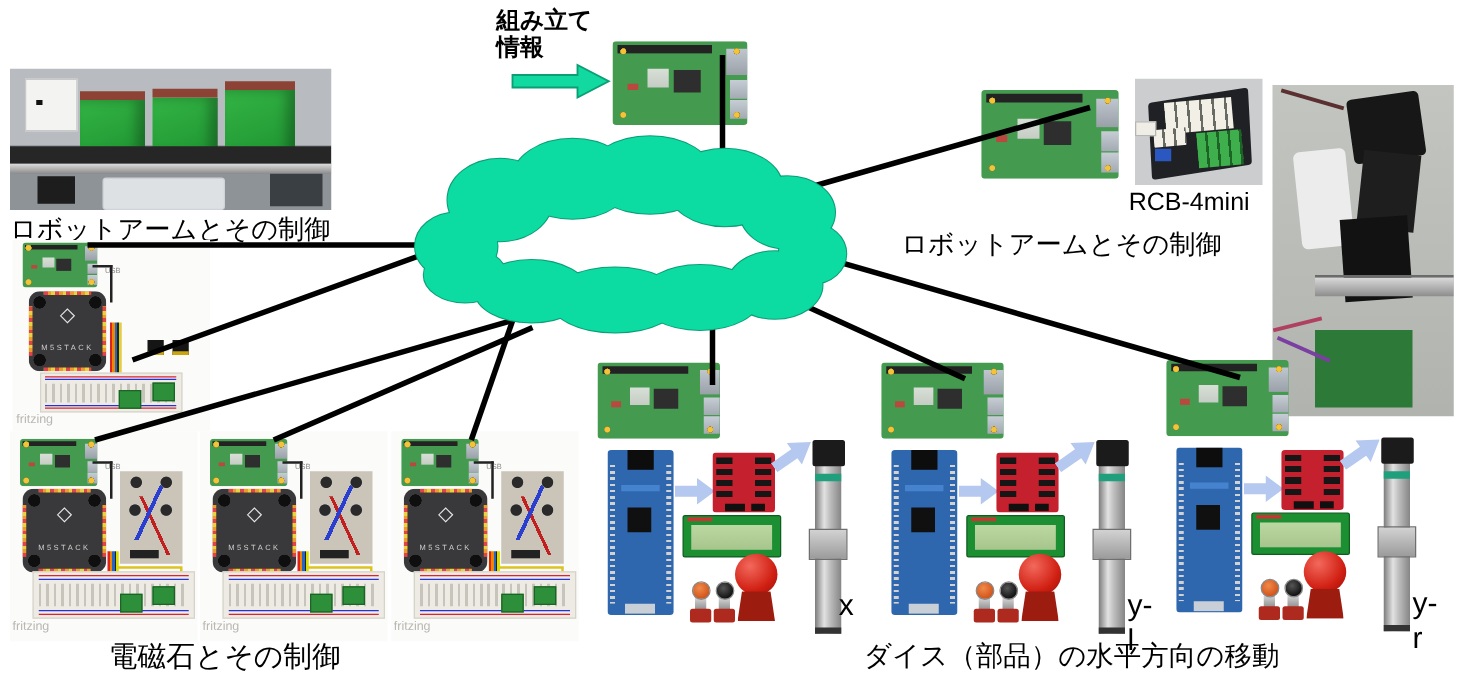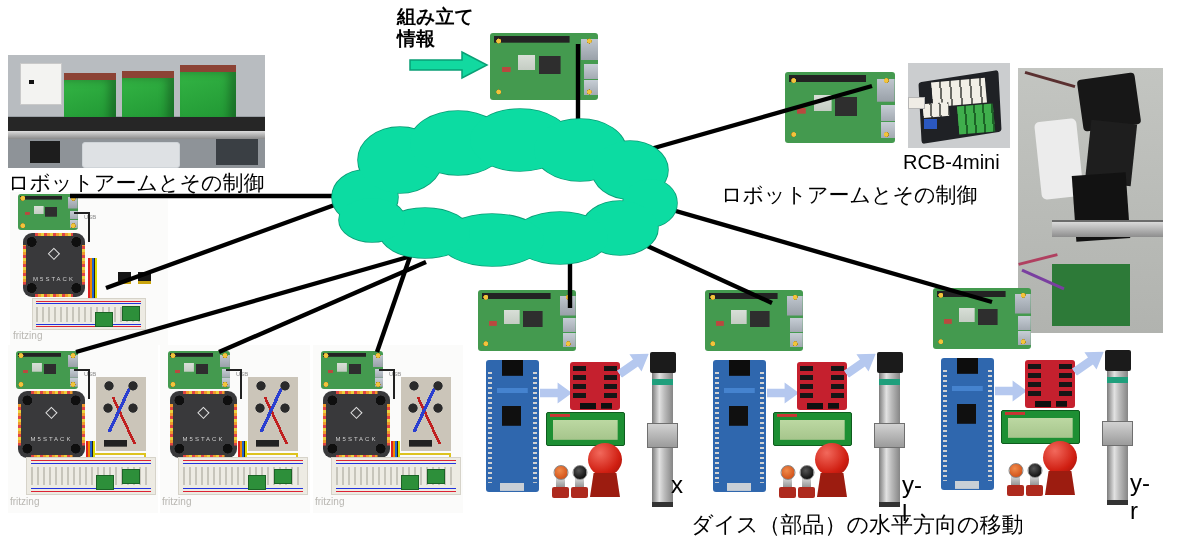--- a/index.html
+++ b/index.html
@@ -292,20 +292,21 @@
     </div>
     <div class="magphoto" style="left:88px;top:32px;width:50px;height:74px"></div>
     <i class="ywire" style="left:80px;top:108px;width:54px;height:14px"></i>
     <i class="wires" style="left:78px;top:96px;height:52px"></i>
     <div class="bb" style="left:18px;top:112px;width:128px;height:36px"></div>
     <i class="gpart" style="left:88px;top:130px"></i>
     <i class="gpart" style="left:114px;top:124px"></i>
     <span class="fzmark" style="left:2px;top:151px">fritzing</span>
   </div>
 
+  <div class="cap" style="left:87px;top:510px;font-size:23px">電磁石とその制御</div>
 
   <div class="ag" style="left:473px;top:285px">
     <div class="pi" style="left:5px;top:5px;width:98px;height:61px"></div>
     <div class="nano" style="left:13px;top:75px;width:53px;height:132px"></div>
     <div class="bluearrow" style="left:67px;top:96px;width:32px;height:24px"></div>
     <div class="driver" style="left:97px;top:77px;width:50px;height:48px"></div>
     <div class="bluearrow diag" style="left:143px;top:67px;width:36px;height:24px"></div>
     <div class="rail" style="left:179px;top:72px;width:21px;height:150px"></div>
     <div class="lcd" style="left:73px;top:127px;width:77px;height:32px"></div>
     <div class="pushbtn orange" style="left:79px;top:180px;width:17px;height:33px"></div>

